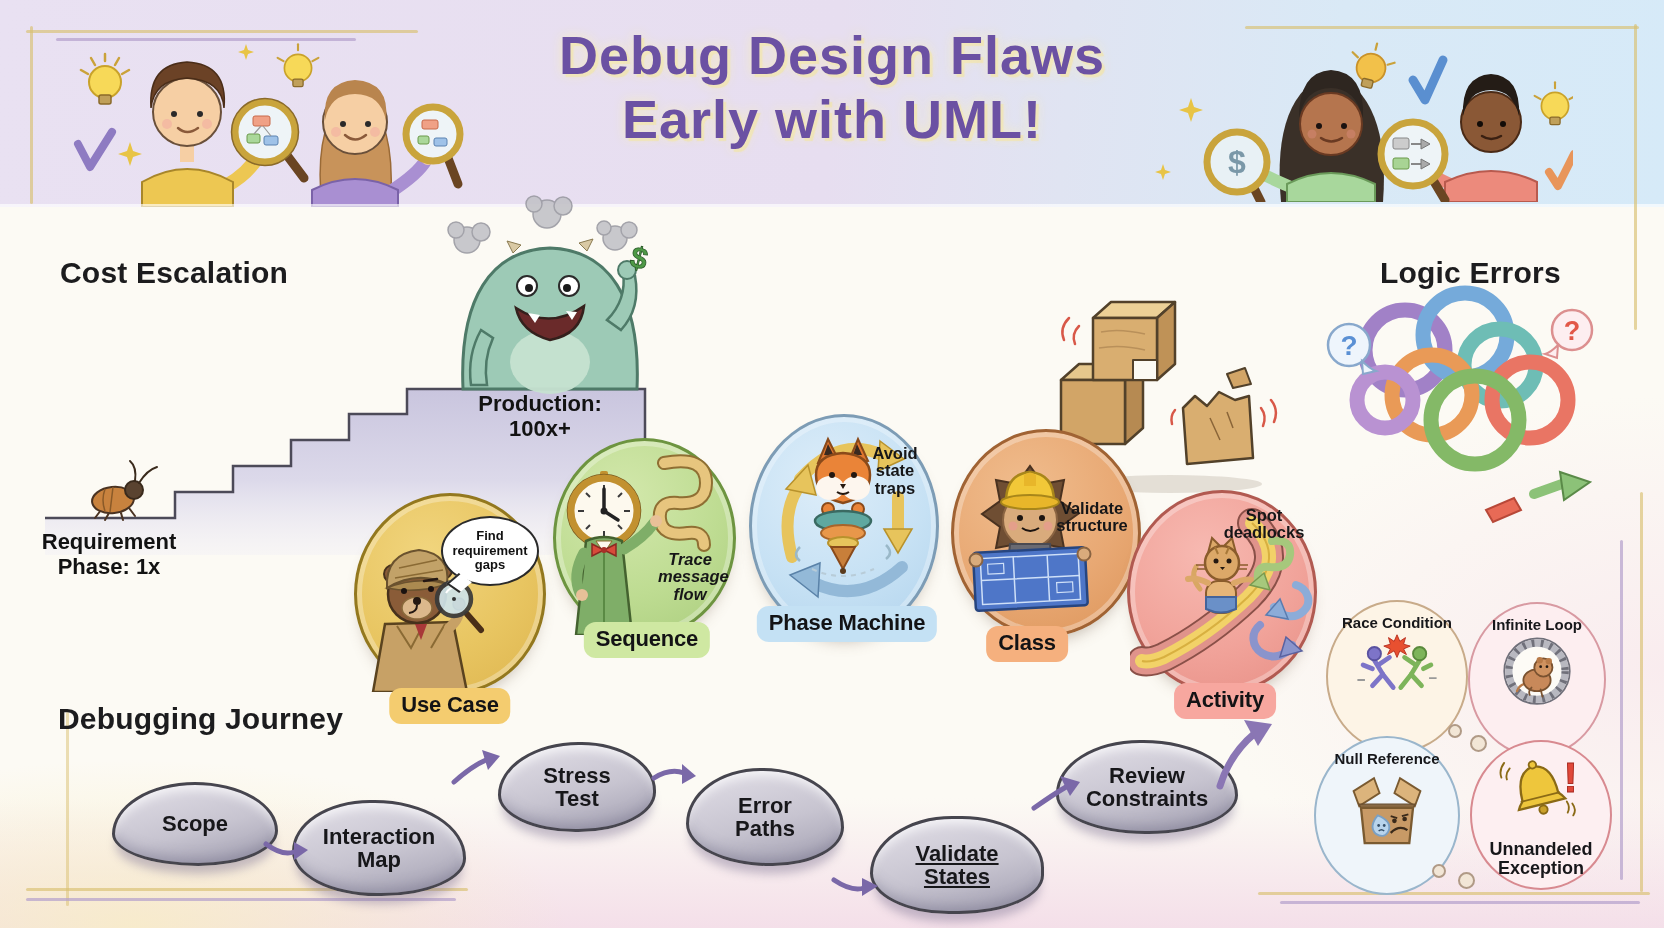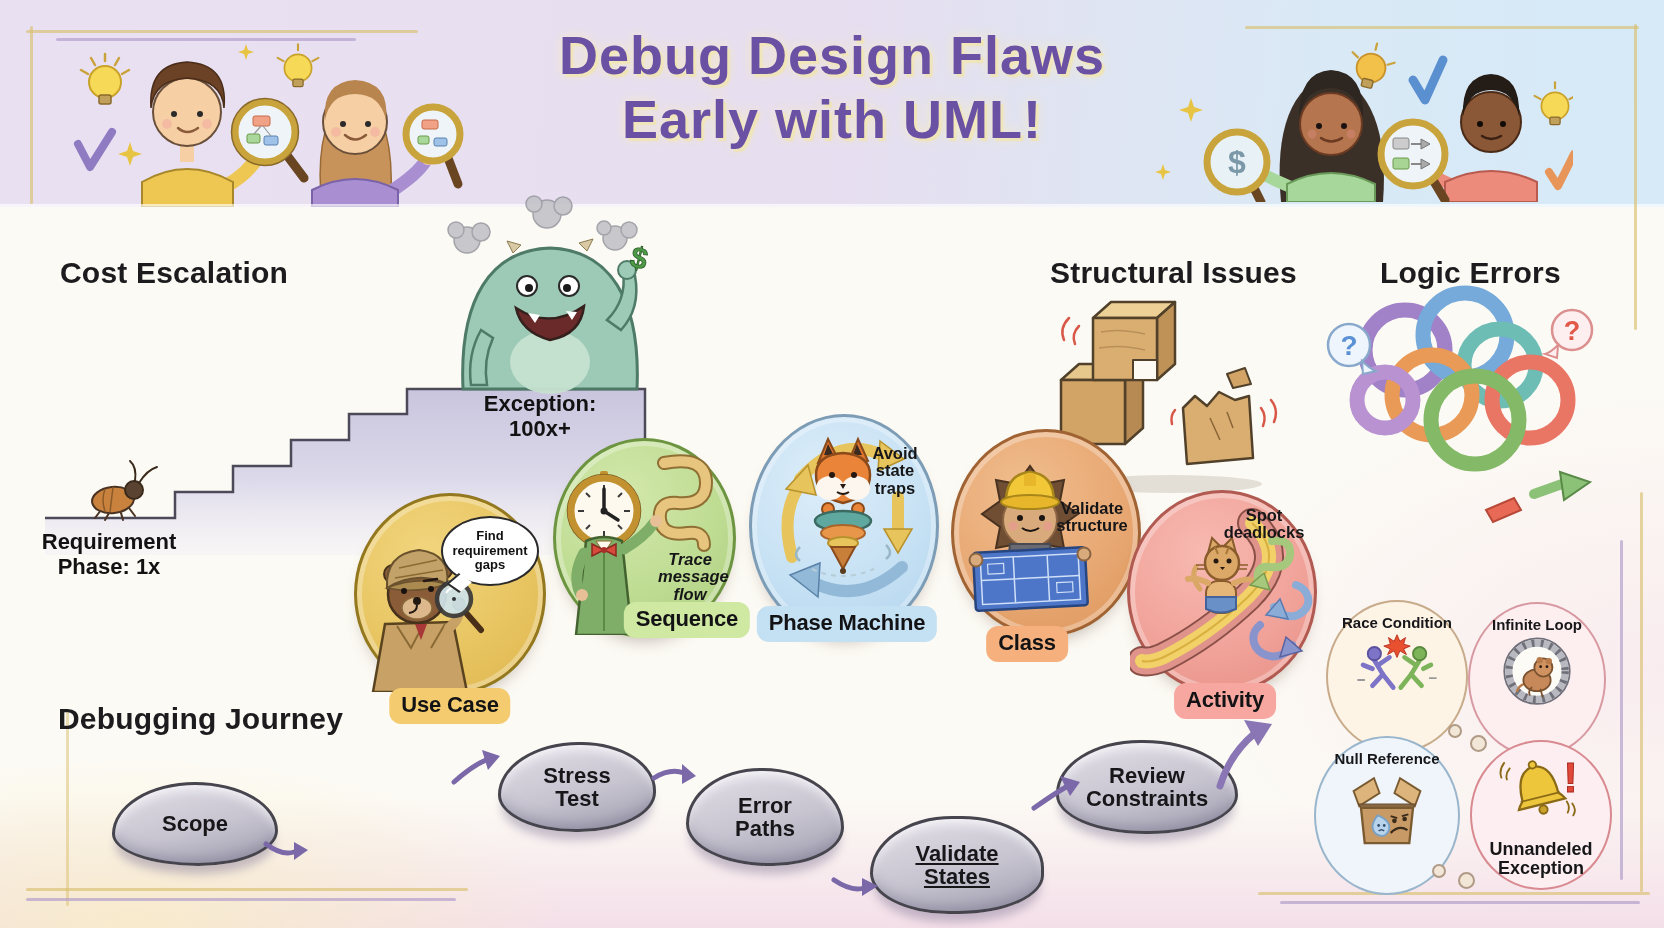--- a/index.html
+++ b/index.html
@@ -220,21 +220,20 @@
   <div class="brd tan" style="left:1634px;top:24px;width:3px;height:306px;"></div>
   <div class="brd tan" style="left:66px;top:712px;width:3px;height:194px;opacity:.5;"></div>
   <div class="brd tan" style="left:26px;top:888px;width:442px;height:3px;"></div>
   <div class="brd pur" style="left:26px;top:898px;width:430px;height:2.5px;"></div>
   <div class="brd tan" style="left:1640px;top:492px;width:3px;height:400px;"></div>
   <div class="brd pur" style="left:1620px;top:540px;width:2.5px;height:340px;"></div>
   <div class="brd tan" style="left:1258px;top:892px;width:392px;height:3px;"></div>
   <div class="brd pur" style="left:1280px;top:901px;width:360px;height:2.5px;"></div>
 
   <div class="sec-h" style="left:60px;top:256px;">Cost Escalation</div>
-  <div class="sec-h" style="left:1050px;top:256px;">Structural Issues</div>
   <div class="sec-h" style="left:1380px;top:256px;">Logic Errors</div>
   <div class="sec-h" style="left:58px;top:702px;">Debugging Journey</div>
 
   <svg class="abs" style="left:35px;top:180px;" width="620" height="395" viewBox="0 0 620 395">
     <defs>
       <linearGradient id="gs" x1="0" y1="0" x2="0" y2="1">
         <stop offset="0" stop-color="#c9c5de"></stop>
           <stop offset="0.55" stop-color="#dcd9ea"></stop>
         <stop offset="1" stop-color="#efedf6" stop-opacity="0.35"></stop>
       </linearGradient>
@@ -277,21 +276,21 @@
           <line x1="94" y1="328" x2="100" y2="336"></line>
       </g>
       <ellipse cx="78" cy="320" rx="21" ry="13" fill="#c8823e" stroke="#4a3322" stroke-width="2" transform="rotate(-6 78 320)"></ellipse>
       <path d="M70,309 Q66,320 70,331 M78,307 L75,332" stroke="#8a5a28" stroke-width="1.5" fill="none"></path>
       <circle cx="99" cy="310" r="9" fill="#5a4330" stroke="#3a2a1c" stroke-width="2"></circle>
       <path d="M104,303 Q112,290 122,287 M100,301 Q102,287 95,281" stroke="#3a2a1c" stroke-width="2" fill="none" stroke-linecap="round"></path>
     </g>
   </svg>
 
   <div class="cost-note" style="left:34px;top:530px;width:150px;">Requirement Phase: 1x</div>
-  <div class="cost-note" style="left:465px;top:392px;width:150px;">Exception: 100x+</div>
+  <div class="cost-note" style="left:465px;top:392px;width:150px;">Production: 100x+</div>
 
   <svg class="abs" style="left:1005px;top:288px;" width="280" height="210" viewBox="0 0 280 210">
     <ellipse cx="165" cy="196" rx="92" ry="9" fill="#cfc9bd" opacity="0.55"></ellipse>
     <g stroke-linejoin="round">
       <polygon points="56,92 74,76 138,76 120,92" fill="#e6c78c" stroke="#52412a" stroke-width="2.5"></polygon>
       <polygon points="120,92 138,76 138,140 120,156" fill="#b68a52" stroke="#52412a" stroke-width="2.5"></polygon>
       <polygon points="56,92 120,92 120,156 56,156" fill="#d2a567" stroke="#52412a" stroke-width="2.5"></polygon>
       <polygon points="88,30 106,14 170,14 152,30" fill="#ecd096" stroke="#52412a" stroke-width="2.5"></polygon>
       <polygon points="152,30 170,14 170,76 152,92" fill="#bf9257" stroke="#52412a" stroke-width="2.5"></polygon>
       <polygon points="88,30 152,30 152,92 88,92" fill="#d9ae70" stroke="#52412a" stroke-width="2.5"></polygon>
@@ -487,27 +486,30 @@
         <path d="M166,92 A18,16 0 1 1 144,114" stroke="#8cacd8" stroke-width="8" fill="none" stroke-linecap="round"></path>
         <polygon points="150,106 136,122 158,126" fill="#8cacd8" stroke="#5a7cb0" stroke-width="1.5"></polygon>
         <path d="M130,132 A20,18 0 1 0 162,152" stroke="#8a94cc" stroke-width="8" fill="none" stroke-linecap="round"></path>
         <polygon points="156,144 172,158 150,164" fill="#8a94cc" stroke="#5a62a0" stroke-width="1.5"></polygon>
       </g>
     </svg>
     <div class="cnote" style="left:84px;top:14px;width:100px;">Spot deadlocks</div>
   </div>
 
   <div class="pill pill-uc" style="left:450px;top:688px;">Use Case</div>
-  <div class="pill pill-seq" style="left:647px;top:602px;margin-left:40px;">Sequence</div>
+  <div class="pill pill-seq" style="left:647px;top:622px;">Sequence</div>
   <div class="pill pill-sm" style="left:847px;top:606px;">Phase Machine</div>
   <div class="pill pill-cl" style="left:1027px;top:626px;">Class</div>
   <div class="pill pill-act" style="left:1225px;top:683px;">Activity</div>
 
   <div class="stone s1" style="left:112px;top:782px;width:160px;height:78px;">
     <div>Scope</div>
+  </div>
+  <div class="stone s2" style="left:292px;top:800px;width:168px;height:90px;">
+    <div style="width:130px;">Interaction Map</div>
   </div>
   <div class="stone s3" style="left:498px;top:742px;width:152px;height:84px;">
     <div style="width:80px;">Stress Test</div>
   </div>
   <div class="stone s4" style="left:686px;top:768px;width:152px;height:92px;">
     <div style="width:70px;">Error Paths</div>
   </div>
   <div class="stone s5" style="left:870px;top:816px;width:168px;height:92px;text-decoration:underline;">
     <div style="width:100px;">Validate States</div>
   </div>

